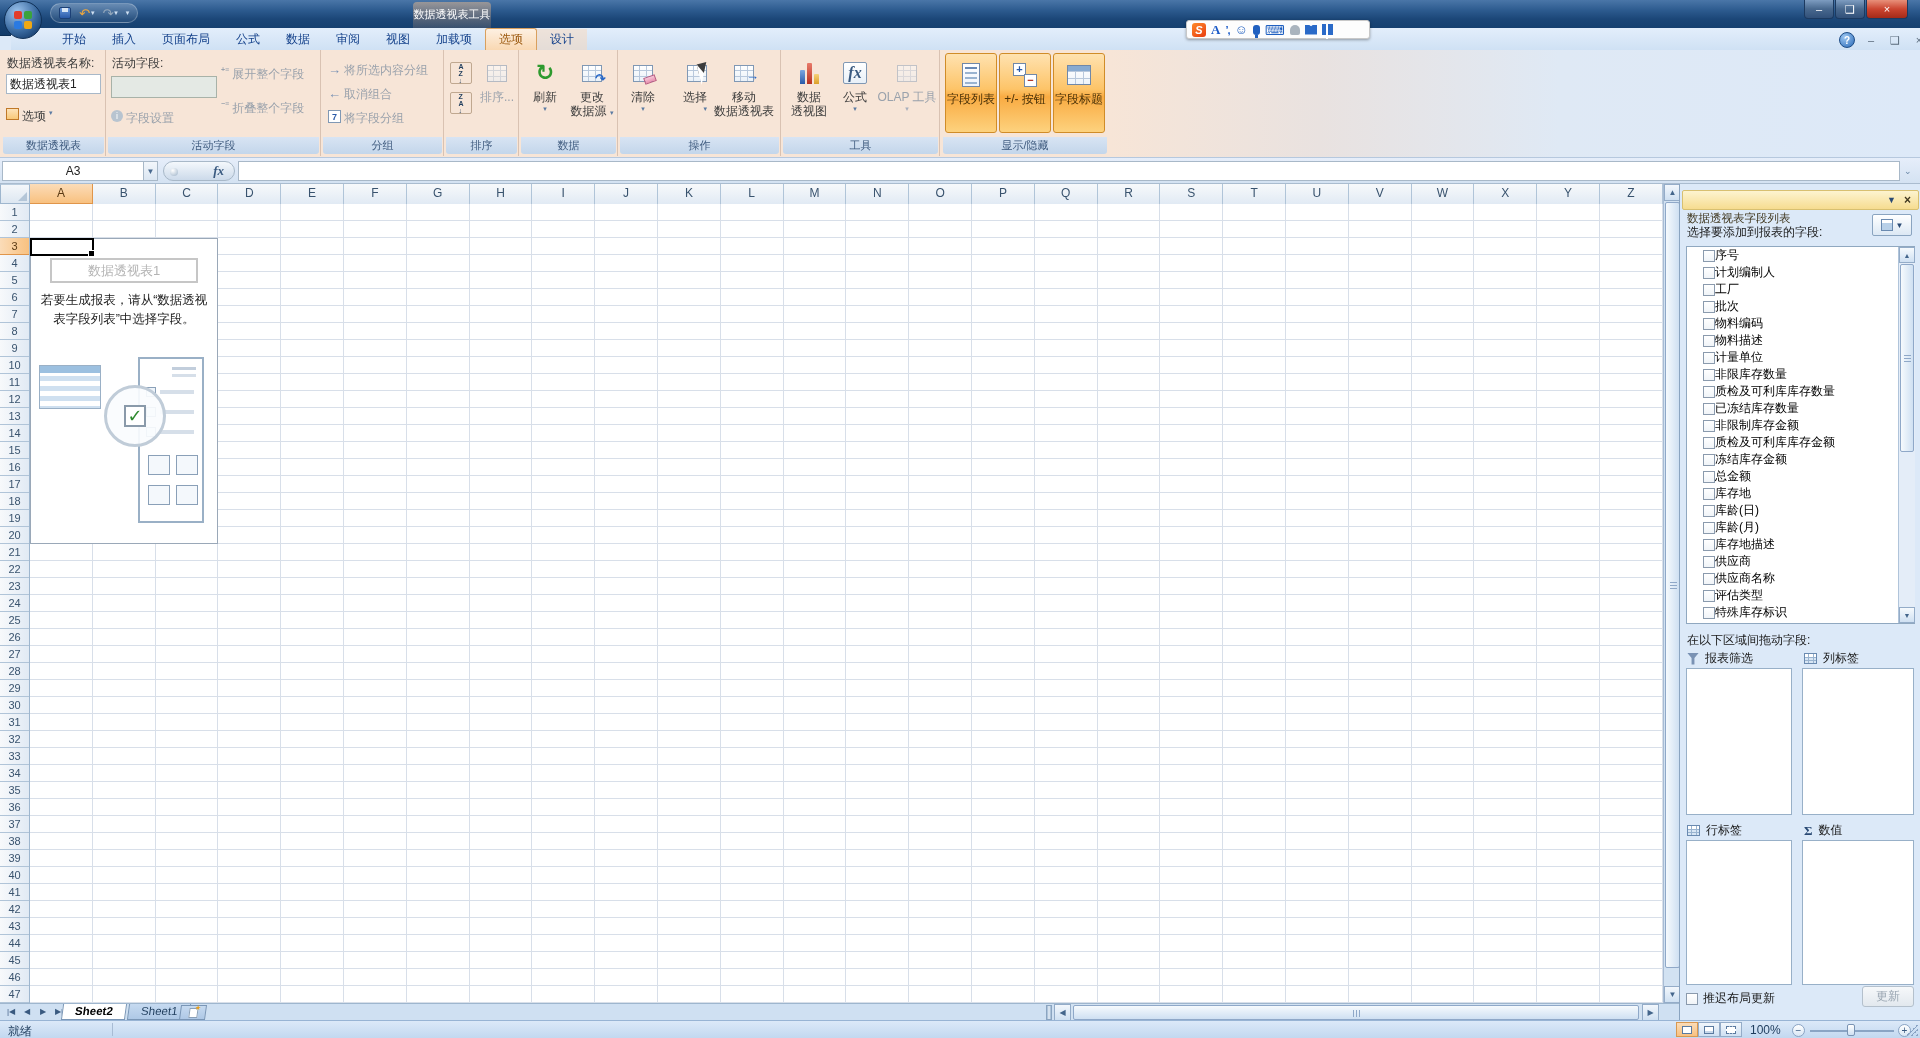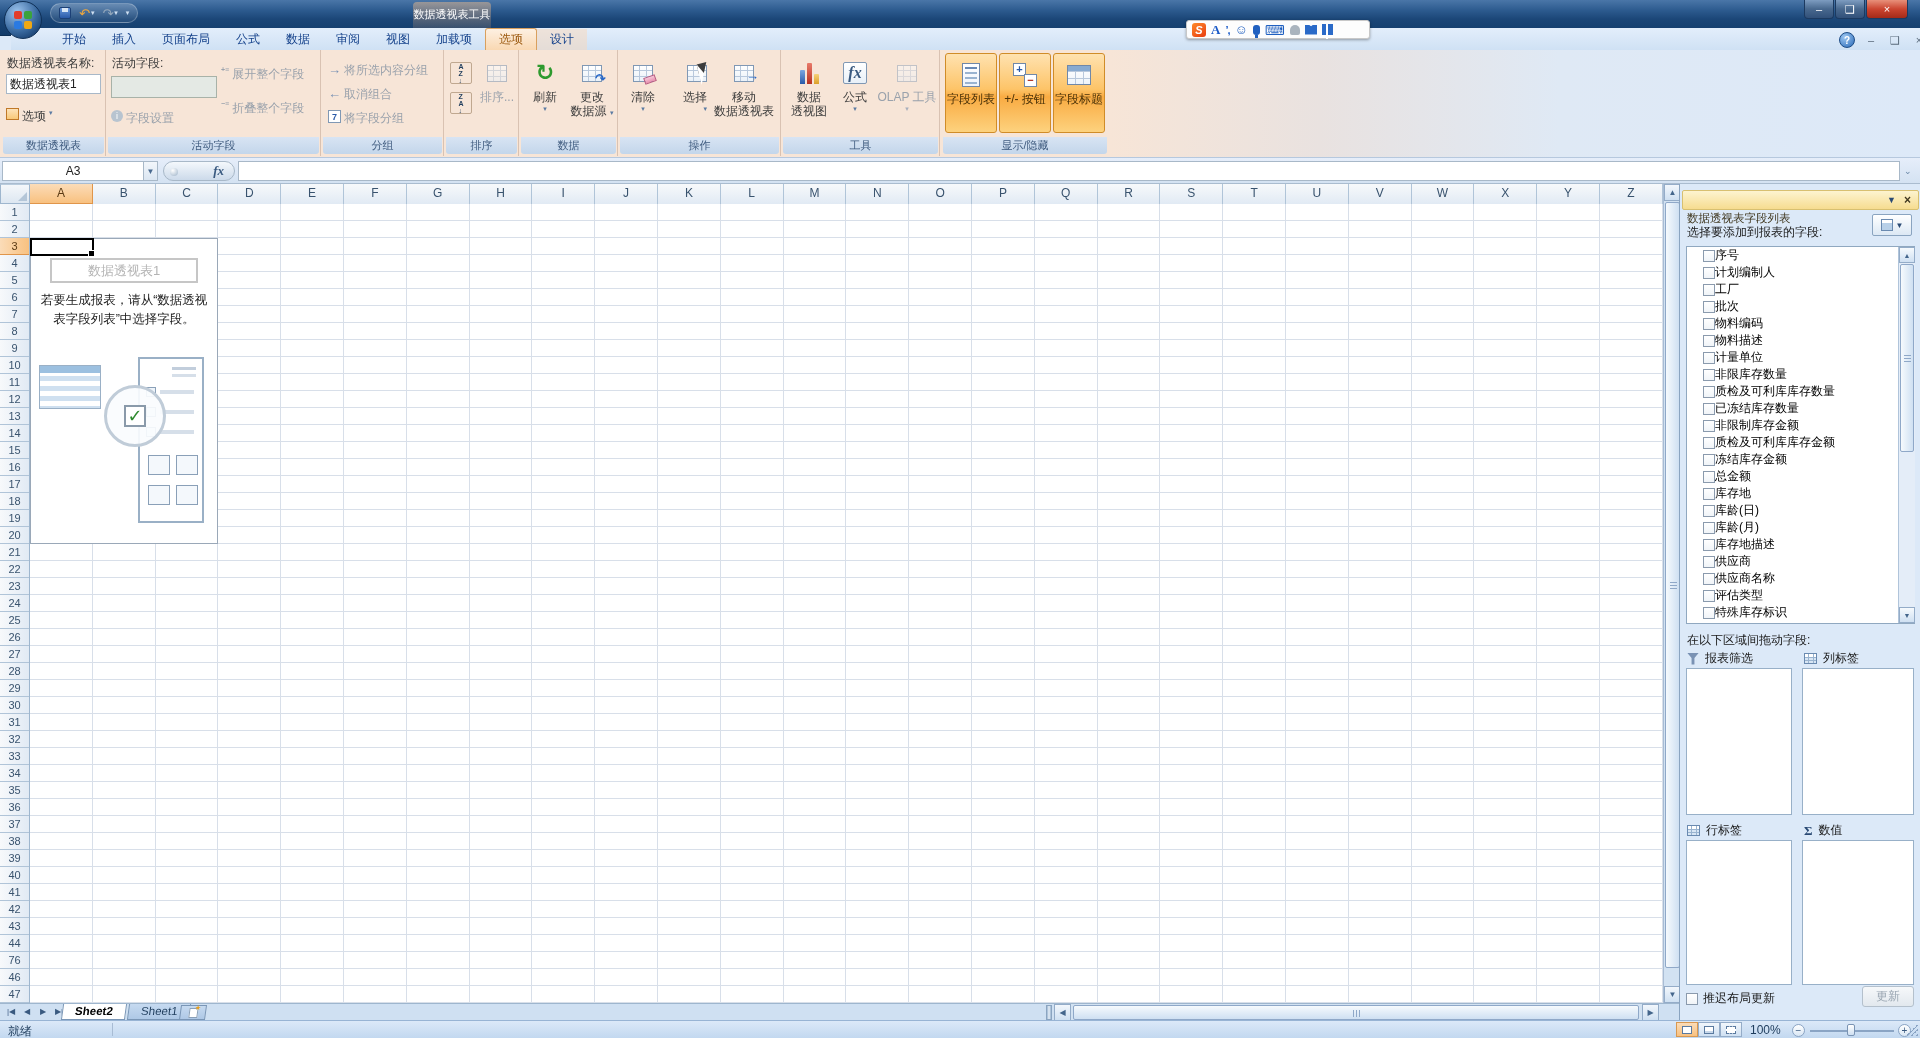--- a/index.html
+++ b/index.html
@@ -526,21 +526,21 @@
       <div class="rowh">35</div>
       <div class="rowh">36</div>
       <div class="rowh">37</div>
       <div class="rowh">38</div>
       <div class="rowh">39</div>
       <div class="rowh">40</div>
       <div class="rowh">41</div>
       <div class="rowh">42</div>
       <div class="rowh">43</div>
       <div class="rowh">44</div>
-      <div class="rowh">76</div>
+      <div class="rowh">45</div>
       <div class="rowh">46</div>
       <div class="rowh">47</div>
     </div>
   <div class="gridcells abs"></div>
 
   <div class="pivotbox abs">
     <div class="pvt-title">数据透视表1</div>
     <div class="pvt-msg">
       <div>若要生成报表，请从“数据透视</div>
       <div>表字段列表”中选择字段。</div>

